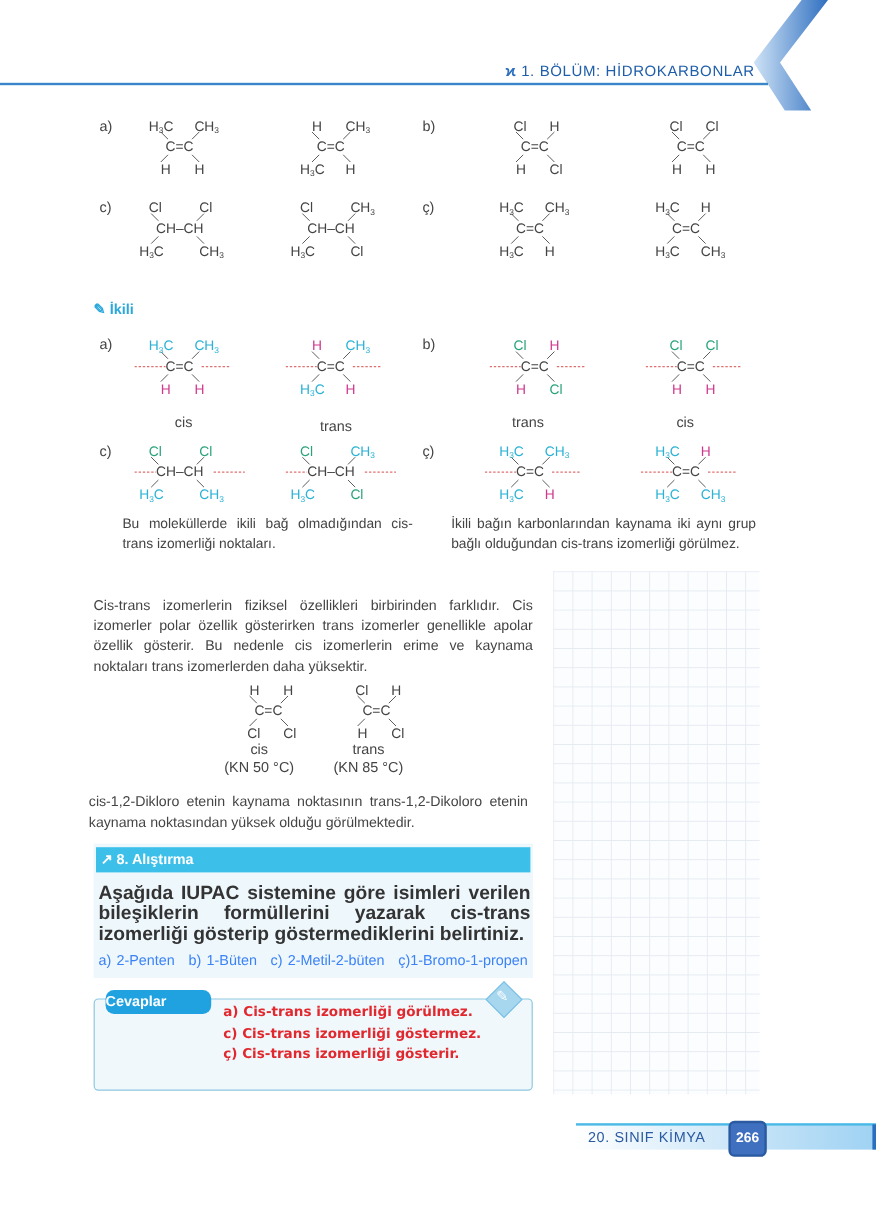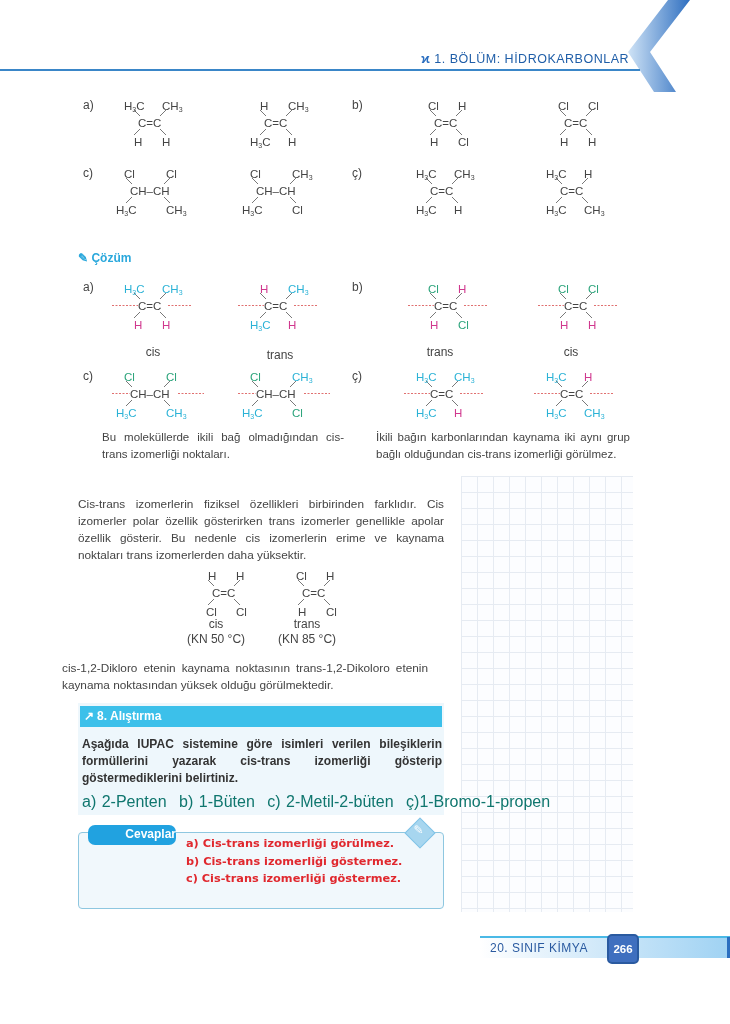--- a/index.html
+++ b/index.html
@@ -22,25 +22,25 @@
   .cozum{position:absolute;left:78px;top:251px;font-size:12px;font-weight:bold;color:#2aa8dc;}
   .para{position:absolute;font-size:11.8px;line-height:17px;color:#444;text-align:justify;}
   
   .grid{position:absolute;left:461px;top:476px;width:172px;height:436px;
     background-image:linear-gradient(#e6ebf2 1px,transparent 1px),linear-gradient(90deg,#e6ebf2 1px,transparent 1px);
     background-size:16px 16px;background-color:#fcfdff;}
   
   .ex-box{position:absolute;left:78px;top:703px;width:366px;height:112px;background:#eef7fc;}
   .ex-head{position:absolute;left:80px;top:706px;width:362px;height:21px;background:#3cc0ea;color:#fff;font-weight:bold;font-size:12px;line-height:21px;}
   .ex-head .ic{margin:0 3px 0 4px;}
-  .ex-q{position:absolute;left:82px;top:736px;width:360px;font-size:12px;line-height:17px;font-weight:bold;color:#333;text-align:justify;}
-  .ex-opts{position:absolute;left:82px;top:793px;font-size:16px;color:#0f766e;word-spacing:1px;}
+  .ex-q{position:absolute;left:82px;top:736px;width:360px;font-size:16px;line-height:17px;font-weight:bold;color:#333;text-align:justify;}
+  .ex-opts{position:absolute;left:82px;top:793px;font-size:12px;color:#3b82f6;word-spacing:1px;}
   .ex-opts span{margin-right:7px;}
   .ans-box{position:absolute;left:78px;top:832px;width:364px;height:75px;border:1.5px solid #8ec7e0;border-radius:4px;background:#f1f8fc;}
-  .ans-tab{position:absolute;left:88px;top:825px;width:88px;height:20px;background:#21a2e0;border-radius:7px;color:#fff;font-weight:bold;font-size:12px;text-align:right;line-height:18px;}
+  .ans-tab{position:absolute;left:88px;top:825px;width:88px;height:20px;background:#21a2e0;border-radius:7px;color:#fff;font-weight:bold;font-size:12px;text-align:left;line-height:18px;}
   .ans-list{position:absolute;left:186px;top:835px;font-size:12.5px;font-weight:bold;color:#e0282e;line-height:17.5px;font-family:"DejaVu Sans",sans-serif;font-size:11.3px;}
   .ans-icon{position:absolute;left:409px;top:822px;width:20px;height:20px;transform:rotate(45deg);background:#a7d6ef;border:1px solid #7fc3e6;}
   .ans-icon span{position:absolute;left:2px;top:2px;transform:rotate(-45deg);color:#fff;font-size:12px;}
   
   .ftr-bar{position:absolute;left:480px;top:937px;width:250px;height:21px;background:linear-gradient(90deg,#ffffff 0%,#d8ecfa 40%,#9fd2f3 100%);}
   .ftr-line{position:absolute;left:480px;top:936px;width:250px;height:1.5px;background:#4ab9e6;}
   .ftr-right{position:absolute;left:727px;top:937px;width:3px;height:21px;background:#2a6ec0;}
   .ftr-text{position:absolute;left:490px;top:941px;font-size:12px;color:#2a5aa0;letter-spacing:0.5px;}
   .pg{position:absolute;left:607px;top:934px;width:28px;height:26px;background:#3f6fbf;border:2px solid #2a5aa0;border-radius:5px;color:#fff;font-weight:bold;font-size:11.5px;text-align:center;line-height:26px;}
 </style>
@@ -162,21 +162,21 @@
       <line x1="22" y1="37" x2="28" y2="31" stroke="#555" stroke-width="0.8"></line>
       <line x1="54" y1="37" x2="48" y2="31" stroke="#555" stroke-width="0.8"></line>
     </svg>
     <span class="" style="left:12px;top:2px">H<sub>3</sub>C</span>
     <span class="" style="left:50px;top:2px">H</span>
     <span class="" style="left:12px;top:38px">H<sub>3</sub>C</span>
     <span class="" style="left:50px;top:38px">CH<sub>3</sub></span>
     <span style="left:26px;top:19px">C=C</span>
   </div>
 
-<div class="cozum"><span>✎ </span><span>Çözüm</span></div>
+<div class="cozum"><span>✎ </span><span>İkili</span></div>
 
 <div class="lbl" style="left:83px;top:280px">a)</div>
 <div class="lbl" style="left:352px;top:280px">b)</div>
 <div class="lbl" style="left:83px;top:369px">c)</div>
 <div class="lbl" style="left:352px;top:369px">ç)</div>
 
 <div class="mol" style="left:112px;top:281px">
     <svg width="110" height="54">
       <line x1="22" y1="12" x2="28" y2="18" stroke="#555" stroke-width="0.8"></line>
       <line x1="54" y1="12" x2="48" y2="18" stroke="#555" stroke-width="0.8"></line>
@@ -336,42 +336,42 @@
   </div>
 <div class="cap" style="left:186px;top:617px;width:60px;line-height:15px">
     <div>cis</div>
     <div>(KN 50 °C)</div>
   </div>
 <div class="cap" style="left:272px;top:617px;width:70px;line-height:15px">
     <div>trans</div>
     <div>(KN 85 °C)</div>
   </div>
 
-<div class="para" style="left:62px;top:660px;width:366px">cis-1,2-Dikloro etenin kaynama noktasının trans-1,2-Dikoloro etenin kaynama noktasından yüksek olduğu görülmektedir.</div>
+<div class="para" style="left:74px;top:660px;width:366px">cis-1,2-Dikloro etenin kaynama noktasının trans-1,2-Dikoloro etenin kaynama noktasından yüksek olduğu görülmektedir.</div>
 
 <div class="grid"></div>
 
 <div class="ex-box"></div>
 <div class="ex-head"><span class="ic">↗</span><span>8. Alıştırma</span></div>
 <div class="ex-q">Aşağıda IUPAC sistemine göre isimleri verilen bileşiklerin formüllerini yazarak cis-trans izomerliği gösterip göstermediklerini belirtiniz.</div>
 <div class="ex-opts">
   <span>a) 2-Penten</span>
   <span>b) 1-Büten</span>
   <span>c) 2-Metil-2-büten</span>
   <span>ç)1-Bromo-1-propen</span>
 </div>
 
 <div class="ans-box"></div>
 <div class="ans-tab">Cevaplar</div>
 <div class="ans-icon">
     <span>✎</span>
   </div>
 <div class="ans-list">
   <div>a) Cis-trans izomerliği görülmez.</div>
-  <div>b) Cis-trans izomerliği göstermez.</div>
   <div>c) Cis-trans izomerliği göstermez.</div>
+  <div>ç) Cis-trans izomerliği gösterir.</div>
 </div>
 
 <div class="ftr-bar"></div>
 <div class="ftr-line"></div>
 <div class="ftr-right"></div>
 <div class="ftr-text">20. SINIF KİMYA</div>
 <div class="pg">266</div>
 
 </body></html>

